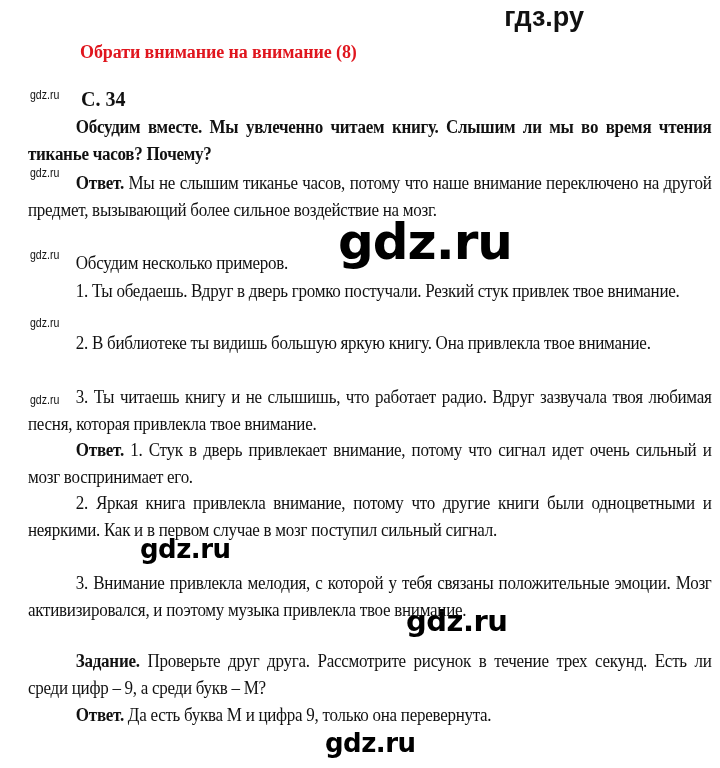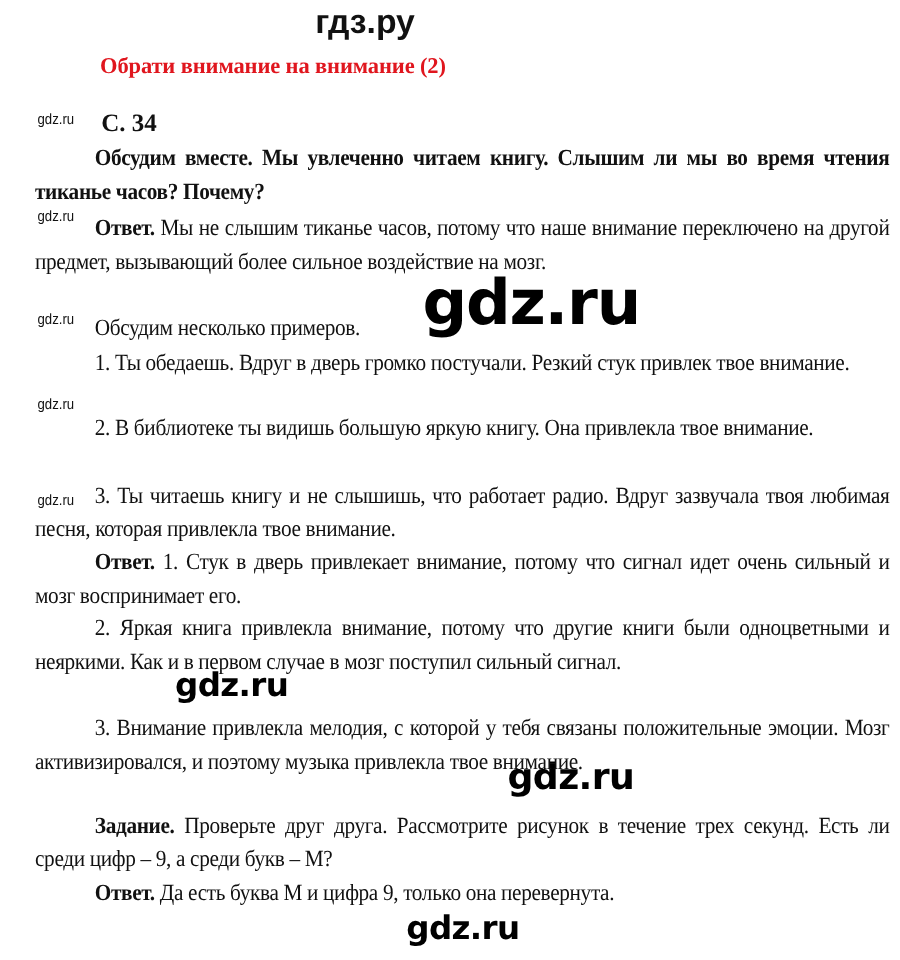--- a/index.html
+++ b/index.html
@@ -1,18 +1,18 @@
 <!DOCTYPE html>
 <html><head>
 <meta charset="utf-8">
 <style>
   html, body { margin: 0; padding: 0; background: #ffffff; }
   body { width: 720px; height: 768px; position: relative; overflow: hidden; color: #111; }
   .site-header {
-    position: absolute; left: 0; top: 0; width: 584px; text-align: center;
+    position: absolute; left: 0; top: 0; width: 584px; text-align: right;
     font-family: "Liberation Sans", sans-serif; font-weight: bold; font-size: 27px;
     line-height: 34px; color: #111;
   }
   .doc-title {
     position: absolute; left: 80px; top: 42px;
     font-family: "Liberation Serif", serif; font-weight: bold; font-size: 18px;
     color: #e0161e; letter-spacing: -0.1px;
   }
   .page { position: absolute; left: 28px; top: 80px; width: 684px; }
   .p {
@@ -35,21 +35,21 @@
   .wm-mid {
     position: absolute; font-family: "DejaVu Sans", sans-serif; font-weight: bold;
     font-size: 26px; color: #000; letter-spacing: -0.5px;
   }
 </style>
 </head>
 <body>
 
 <div class="site-header">гдз.ру</div>
 
-<div class="doc-title">Обрати внимание на внимание (2)</div>
+<div class="doc-title">Обрати внимание на внимание (8)</div>
 
 <span class="wm-small" style="left:30px; top:88px;">gdz.ru</span>
 <span class="wm-small" style="left:30px; top:166px;">gdz.ru</span>
 <span class="wm-small" style="left:30px; top:248px;">gdz.ru</span>
 <span class="wm-small" style="left:30px; top:316px;">gdz.ru</span>
 <span class="wm-small" style="left:30px; top:393px;">gdz.ru</span>
 
 <span class="wm-big" style="left:338px; top:212px; font-size:50px; line-height:60px;">gdz.ru</span>
 <span class="wm-mid" style="left:140px; top:534px;">gdz.ru</span>
 <span class="wm-mid" style="left:406px; top:604px; font-size:29px;">gdz.ru</span>

